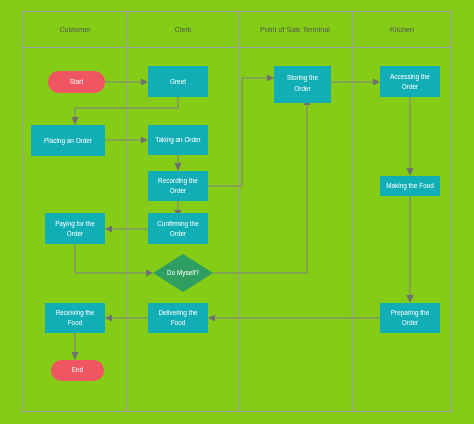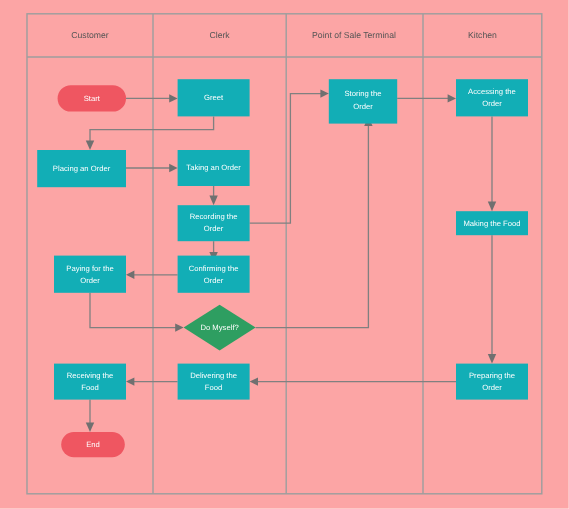--- a/index.html
+++ b/index.html
@@ -4,21 +4,21 @@
 <style>
   html, body {
     margin: 0;
     padding: 0;
     background: #ffffff;
   }
   #canvas {
     position: relative;
     width: 474px;
     height: 424px;
-    background: #fca5a5;
+    background: #84cc16;
     font-family: "Liberation Sans", sans-serif;
     overflow: hidden;
   }
   svg#diagram {
     position: absolute;
     left: 0;
     top: 0;
     width: 474px;
     height: 424px;
   }

